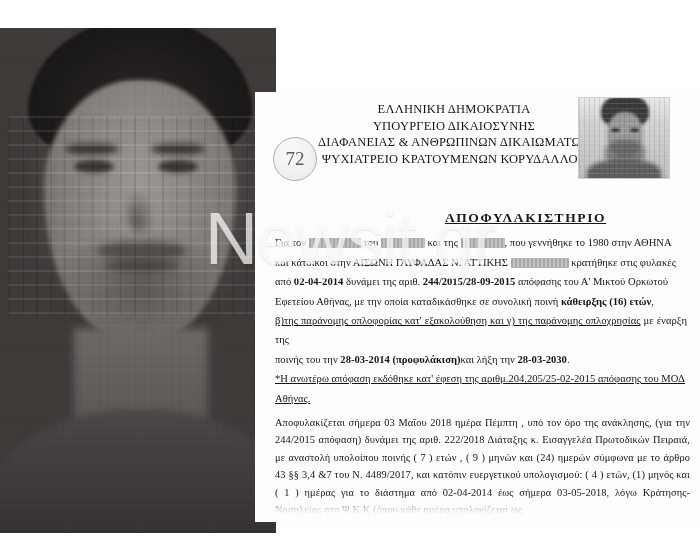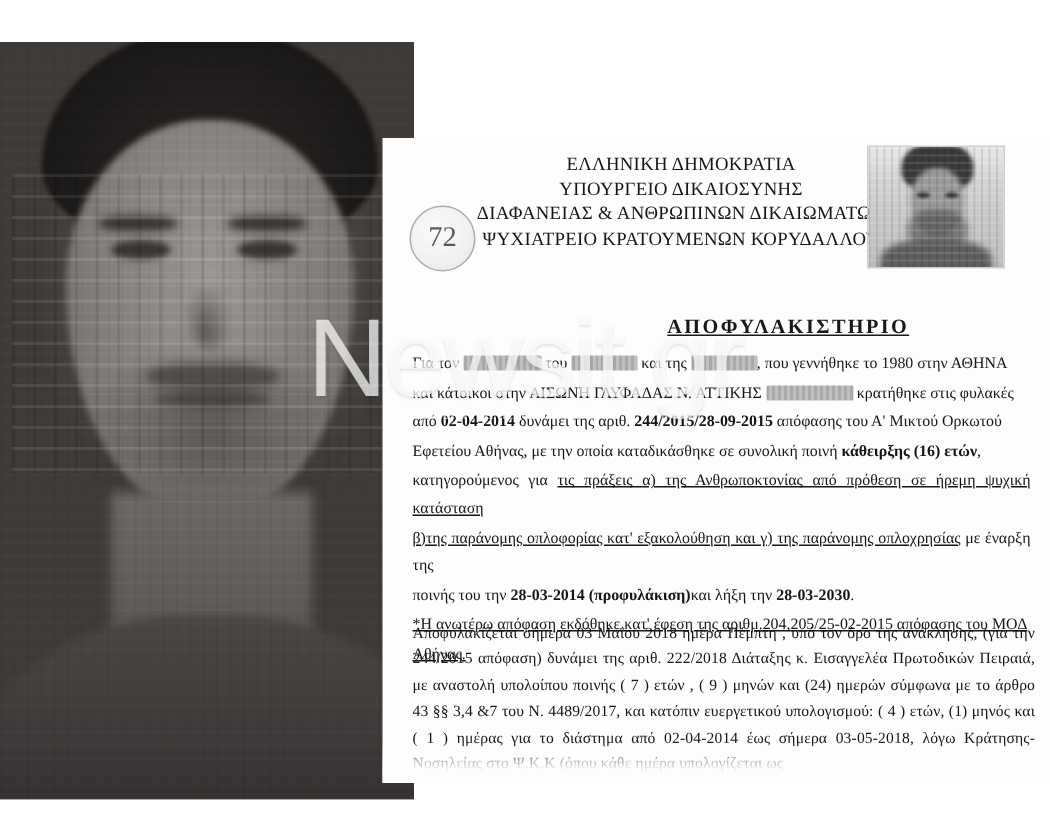--- a/index.html
+++ b/index.html
@@ -389,21 +389,20 @@
 
     <div class="logo">72</div>
 
     <div class="doc-title">ΑΠΟΦΥΛΑΚΙΣΤΗΡΙΟ</div>
 
     <div class="body-text">
         <p><span>Για τον </span><span class="redact r1"></span><span> του </span><span class="redact r2"></span><span> και της </span><span class="redact r2"></span><span>, που γεννήθηκε το 1980 στην ΑΘΗΝΑ</span></p>
         <p><span>και κάτοικοι στην ΑΙΣΩΝΗ ΓΛΥΦΑΔΑΣ Ν. ΑΤΤΙΚΗΣ </span><span class="redact r3"></span><span> κρατήθηκε στις φυλακές </span></p>
         <p><span>από </span><b>02-04-2014</b><span> δυνάμει της αριθ. </span><b>244/2015/28-09-2015</b><span> απόφασης  του Α' Μικτού Ορκωτού</span></p>
         <p><span>Εφετείου Αθήνας, με την οποία καταδικάσθηκε σε συνολική  ποινή </span><b>κάθειρξης (16) ετών</b><span>,</span></p>
-        <p><span>κατηγορούμενος για </span><u>τις πράξεις α) της Ανθρωποκτονίας από πρόθεση σε ήρεμη ψυχική κατάσταση</u></p>
         <p><u>β)της παράνομης οπλοφορίας κατ' εξακολούθηση και γ) της  παράνομης οπλοχρησίας</u><span>  με έναρξη της</span></p>
         <p><span>ποινής του την </span><b>28-03-2014 (προφυλάκιση)</b><span>και λήξη την </span><b>28-03-2030</b><span>.</span></p>
         <p><u>*Η ανωτέρω απόφαση εκδόθηκε κατ' έφεση της αριθμ.204,205/25-02-2015 απόφασης του ΜΟΔ</u></p>
         <p><u>Αθήνας.</u></p>
       </div>
 
     <div class="lower-block">
       <p>Αποφυλακίζεται σήμερα 03 Μαΐου 2018 ημέρα Πέμπτη , υπό τον όρο της ανάκλησης, (για την 244/2015 απόφαση) δυνάμει της αριθ. 222/2018 Διάταξης κ. Εισαγγελέα Πρωτοδικών Πειραιά, με αναστολή υπολοίπου ποινής ( 7 ) ετών , ( 9 ) μηνών και (24) ημερών  σύμφωνα με το άρθρο 43 §§ 3,4 &amp;7 του Ν. 4489/2017, και κατόπιν ευεργετικού υπολογισμού: ( 4 ) ετών, (1) μηνός και ( 1 ) ημέρας  για το διάστημα από 02-04-2014 έως σήμερα 03-05-2018, λόγω Κράτησης-Νοσηλείας στο Ψ.Κ.Κ (όπου κάθε ημέρα υπολογίζεται ως</p>
     </div>
   </div>

